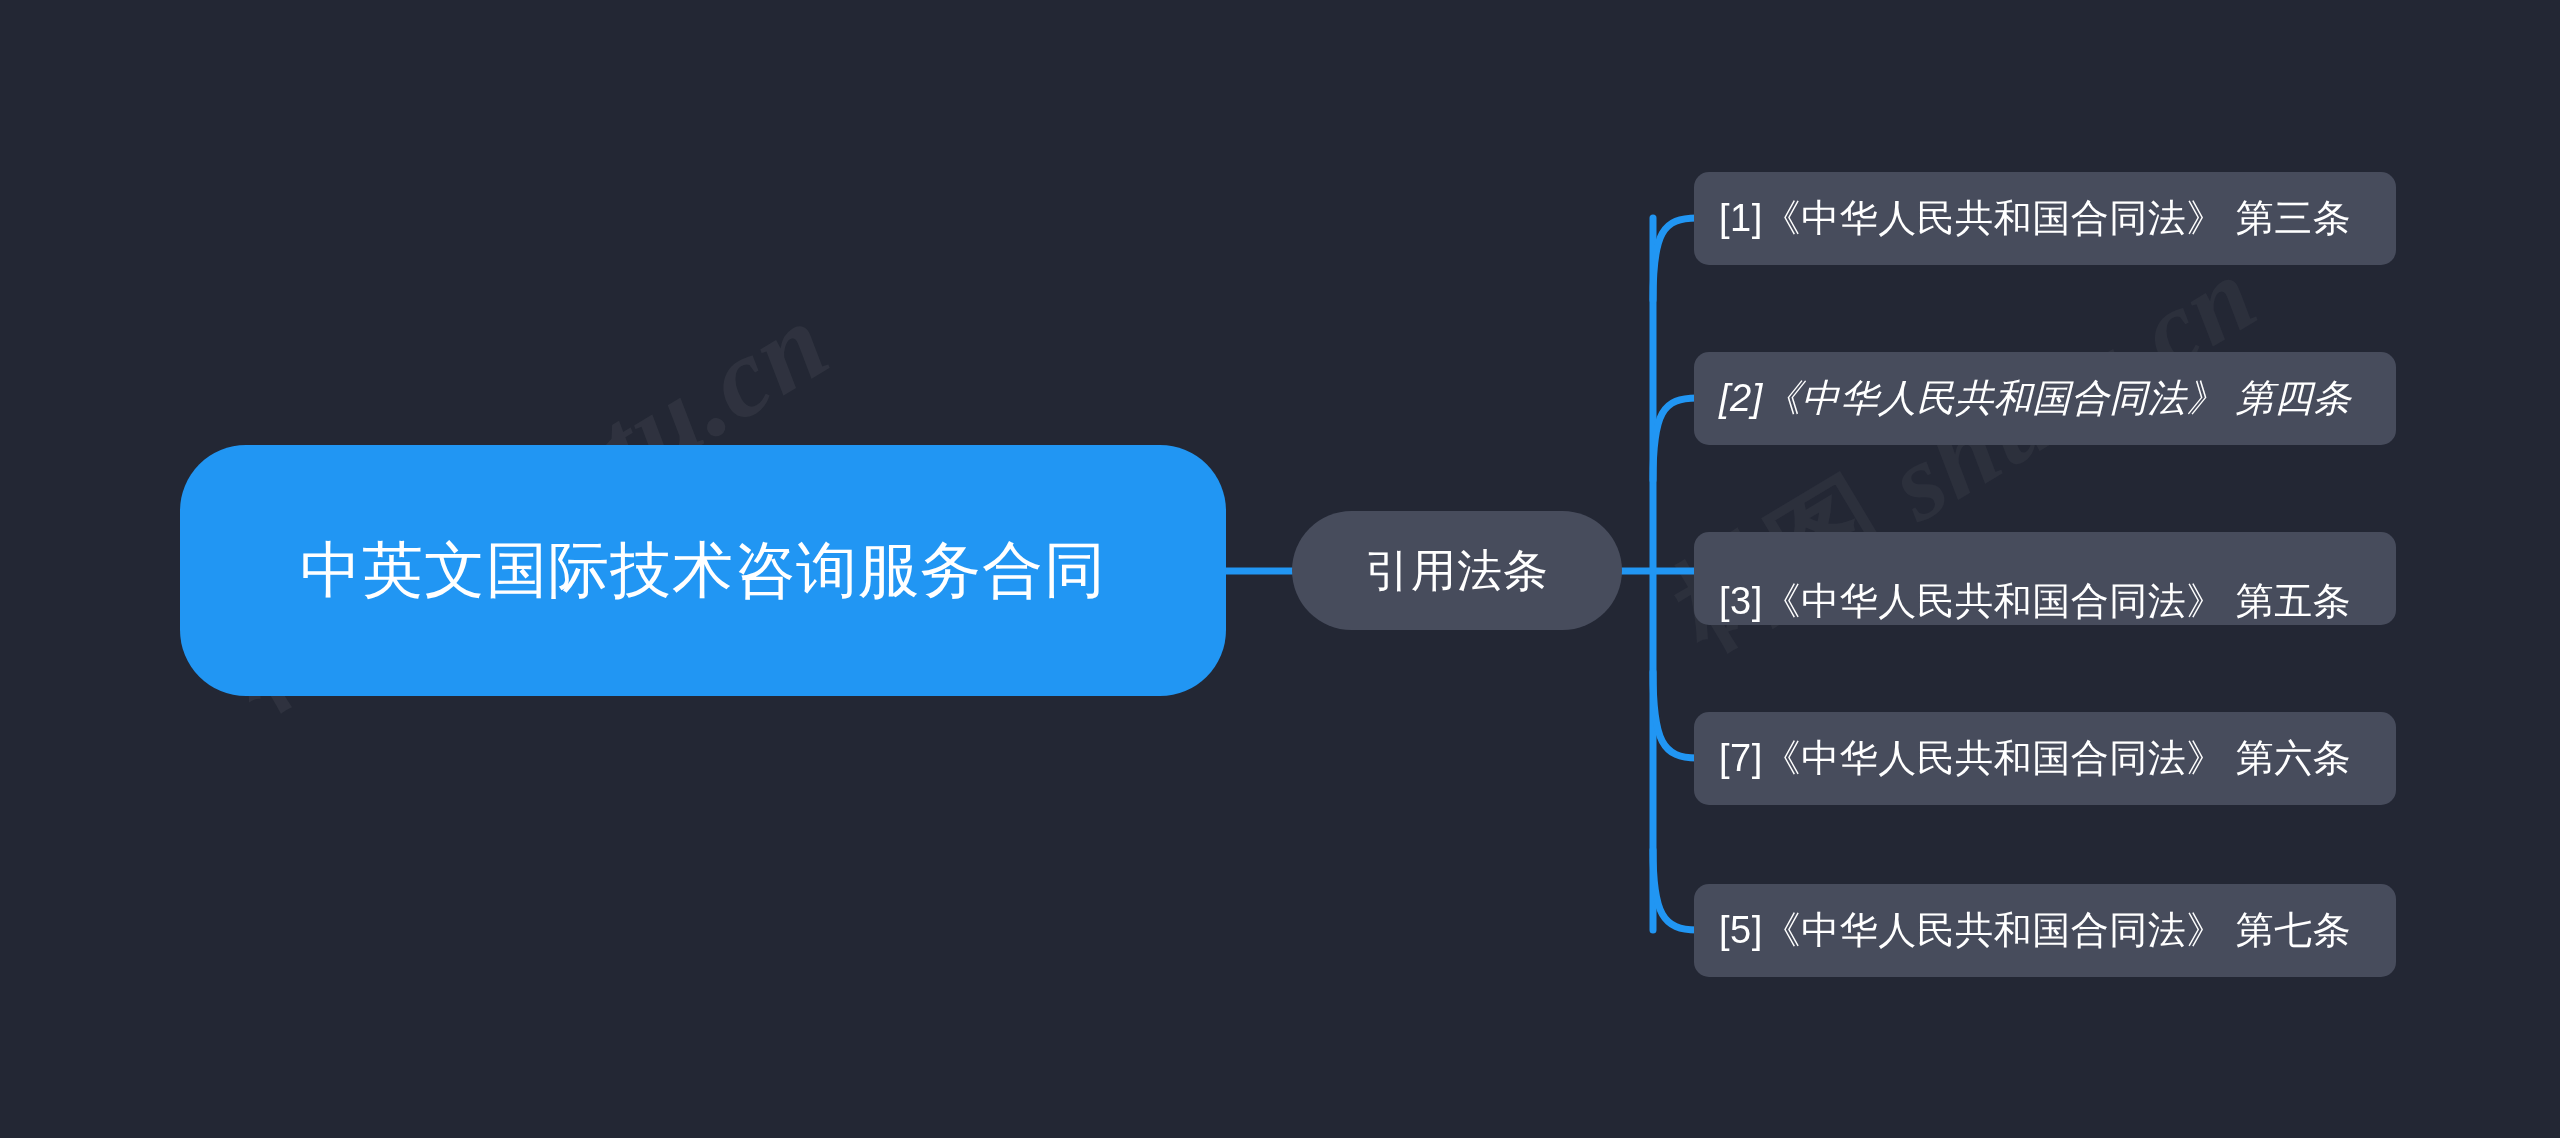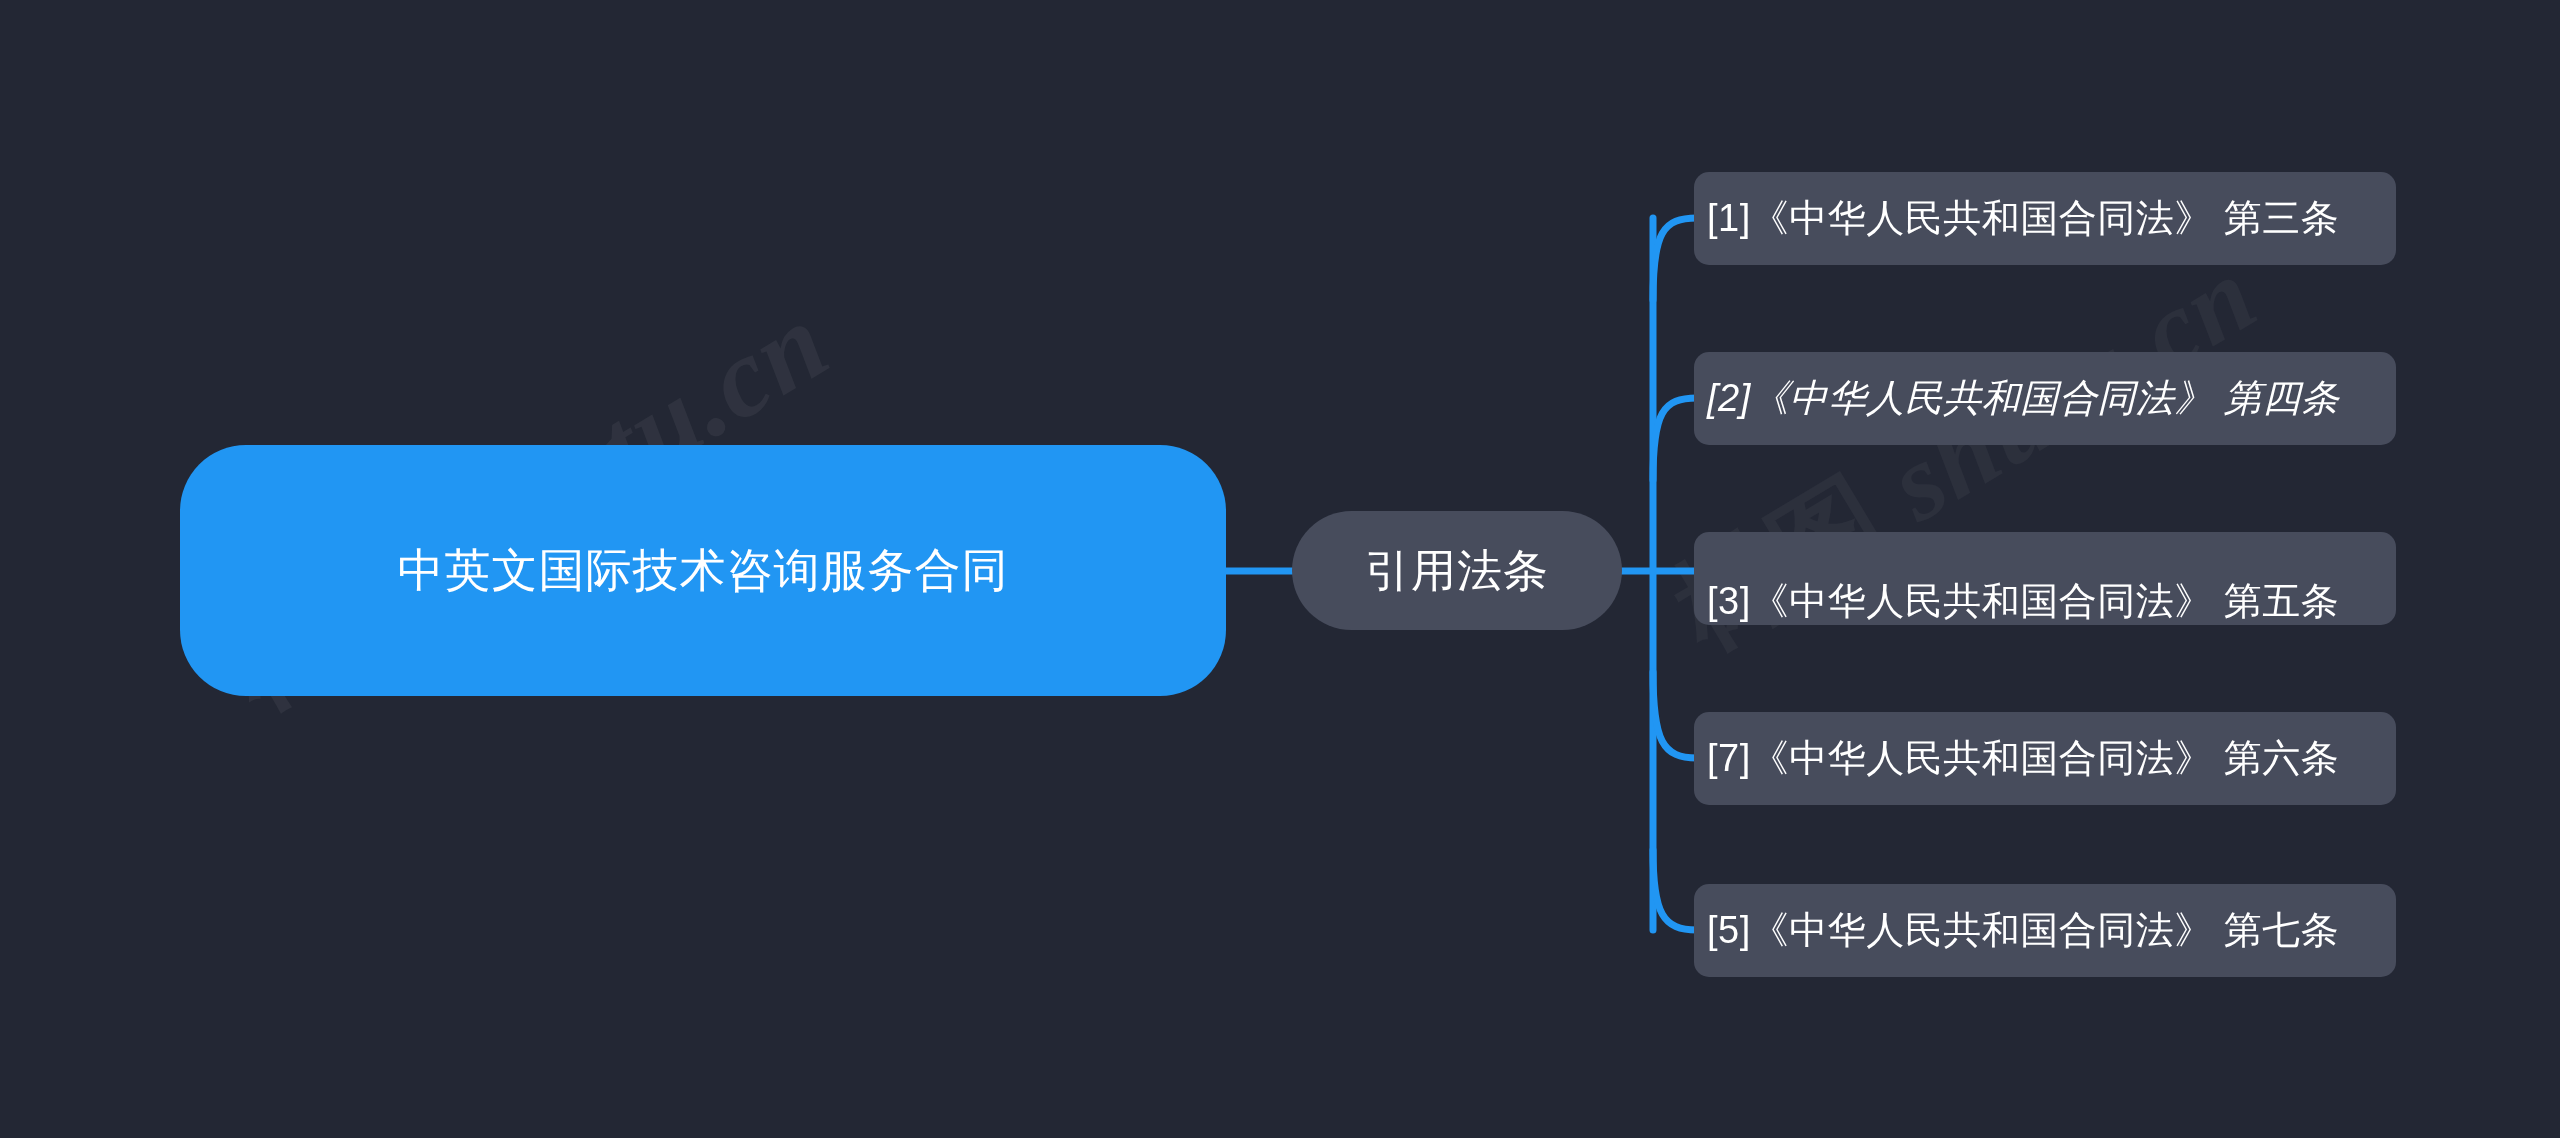--- a/index.html
+++ b/index.html
@@ -64,21 +64,21 @@
   #root-node {
     left:180px; top:445px;
     width:1046px; height:251px;
     background:#2196f3;
     border-radius:66px;
     justify-content:center;
     text-align:center;
     padding:0 42px;
   }
   #root-node .node-label {
-    font-size:46px;
+    font-size:61px;
     line-height:1.30;
     font-weight:400;
     letter-spacing:1px;
     word-break:break-word;
     text-align:right;
   }
 
   #branch-node {
     left:1292px; top:511px;
     width:330px; height:119px;
@@ -92,21 +92,21 @@
     line-height:1.2;
     letter-spacing:1px;
   }
 
   .leaf-node {
     left:1694px;
     width:702px; height:93px;
     background:#474c5c;
     border-radius:15px;
     justify-content:flex-start;
-    padding-left:13px;
+    padding-left:25px;
   }
   .leaf-node .node-label {
     font-size:38px;
     line-height:1.2;
     letter-spacing:0.5px;
     white-space:nowrap;
   }
 
   #leaf-0 { top:172px; }
   #leaf-1 { top:352px;font-style:italic; }

